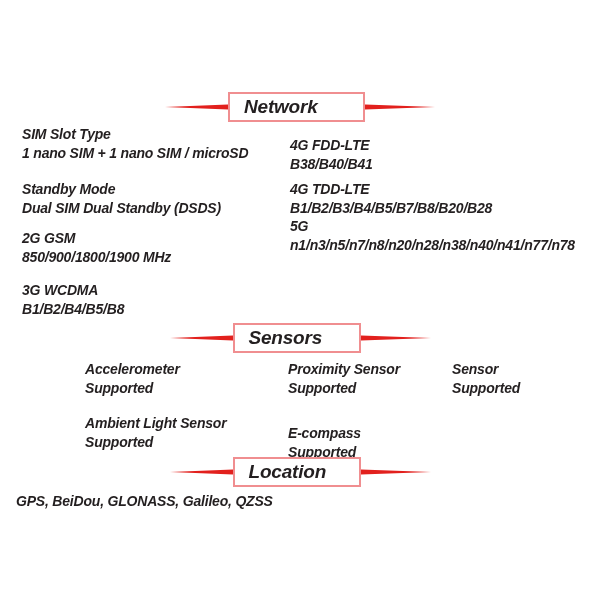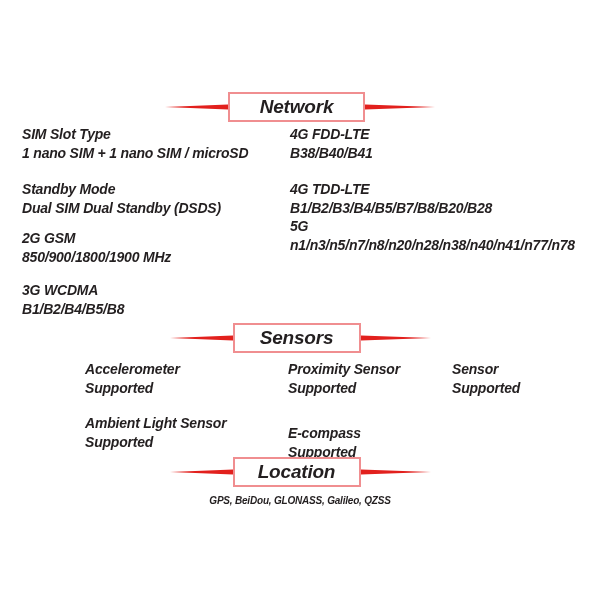--- a/index.html
+++ b/index.html
@@ -8,32 +8,32 @@
     font-family:"Liberation Sans",sans-serif;font-style:italic;font-weight:700;
     color:#231f20;
   }
   
   .sec-header{
     position:absolute;left:0;right:0;height:30px;
     display:flex;align-items:center;justify-content:center;
   }
   .sec-box{
     height:30px;box-sizing:border-box;border:2px solid #f08e90;background:#ffffff;
-    display:flex;align-items:center;justify-content:center;
+    display:flex;align-items:center;justify-content:flex-start;
   }
   .sec-title{
     font-size:19px;letter-spacing:-0.2px;white-space:nowrap;padding:0 14px;
   }
   .taper{display:block;flex:0 0 auto;}
   .taper polygon{fill:#e2201d;}
   
   .entry{position:absolute;font-size:14px;line-height:18.5px;letter-spacing:-0.2px;white-space:nowrap;}
   .caption{
-    position:absolute;left:0;right:0;text-align:center;
-    font-size:10px;line-height:18px;letter-spacing:-0.2px;
+    position:absolute;left:16px;right:0;text-align:left;
+    font-size:14px;line-height:18px;letter-spacing:-0.2px;
   }
 </style>
 </head>
 <body>
 
 <div class="page">
 
   <div class="sec-header" style="top:92px;">
     <svg class="taper" width="63" height="10" viewBox="0 0 63 10">
       <polygon points="0,5 63,2.4 63,7.6"></polygon>
@@ -56,21 +56,21 @@
   </div>
   <div class="entry" style="left:22px;top:229px;">
     <div>2G GSM</div>
     <div>850/900/1800/1900 MHz</div>
   </div>
   <div class="entry" style="left:22px;top:281px;">
     <div>3G WCDMA</div>
     <div>B1/B2/B4/B5/B8</div>
   </div>
 
-  <div class="entry" style="left:290px;top:125px;">
+  <div class="entry" style="left:290px;top:136px;">
     <div>4G FDD-LTE</div>
     <div>B38/B40/B41</div>
   </div>
   <div class="entry" style="left:290px;top:180px;">
     <div>4G TDD-LTE</div>
     <div>B1/B2/B3/B4/B5/B7/B8/B20/B28</div>
   </div>
   <div class="entry" style="left:290px;top:217px;">
     <div>5G</div>
     <div>n1/n3/n5/n7/n8/n20/n28/n38/n40/n41/n77/n78</div>

